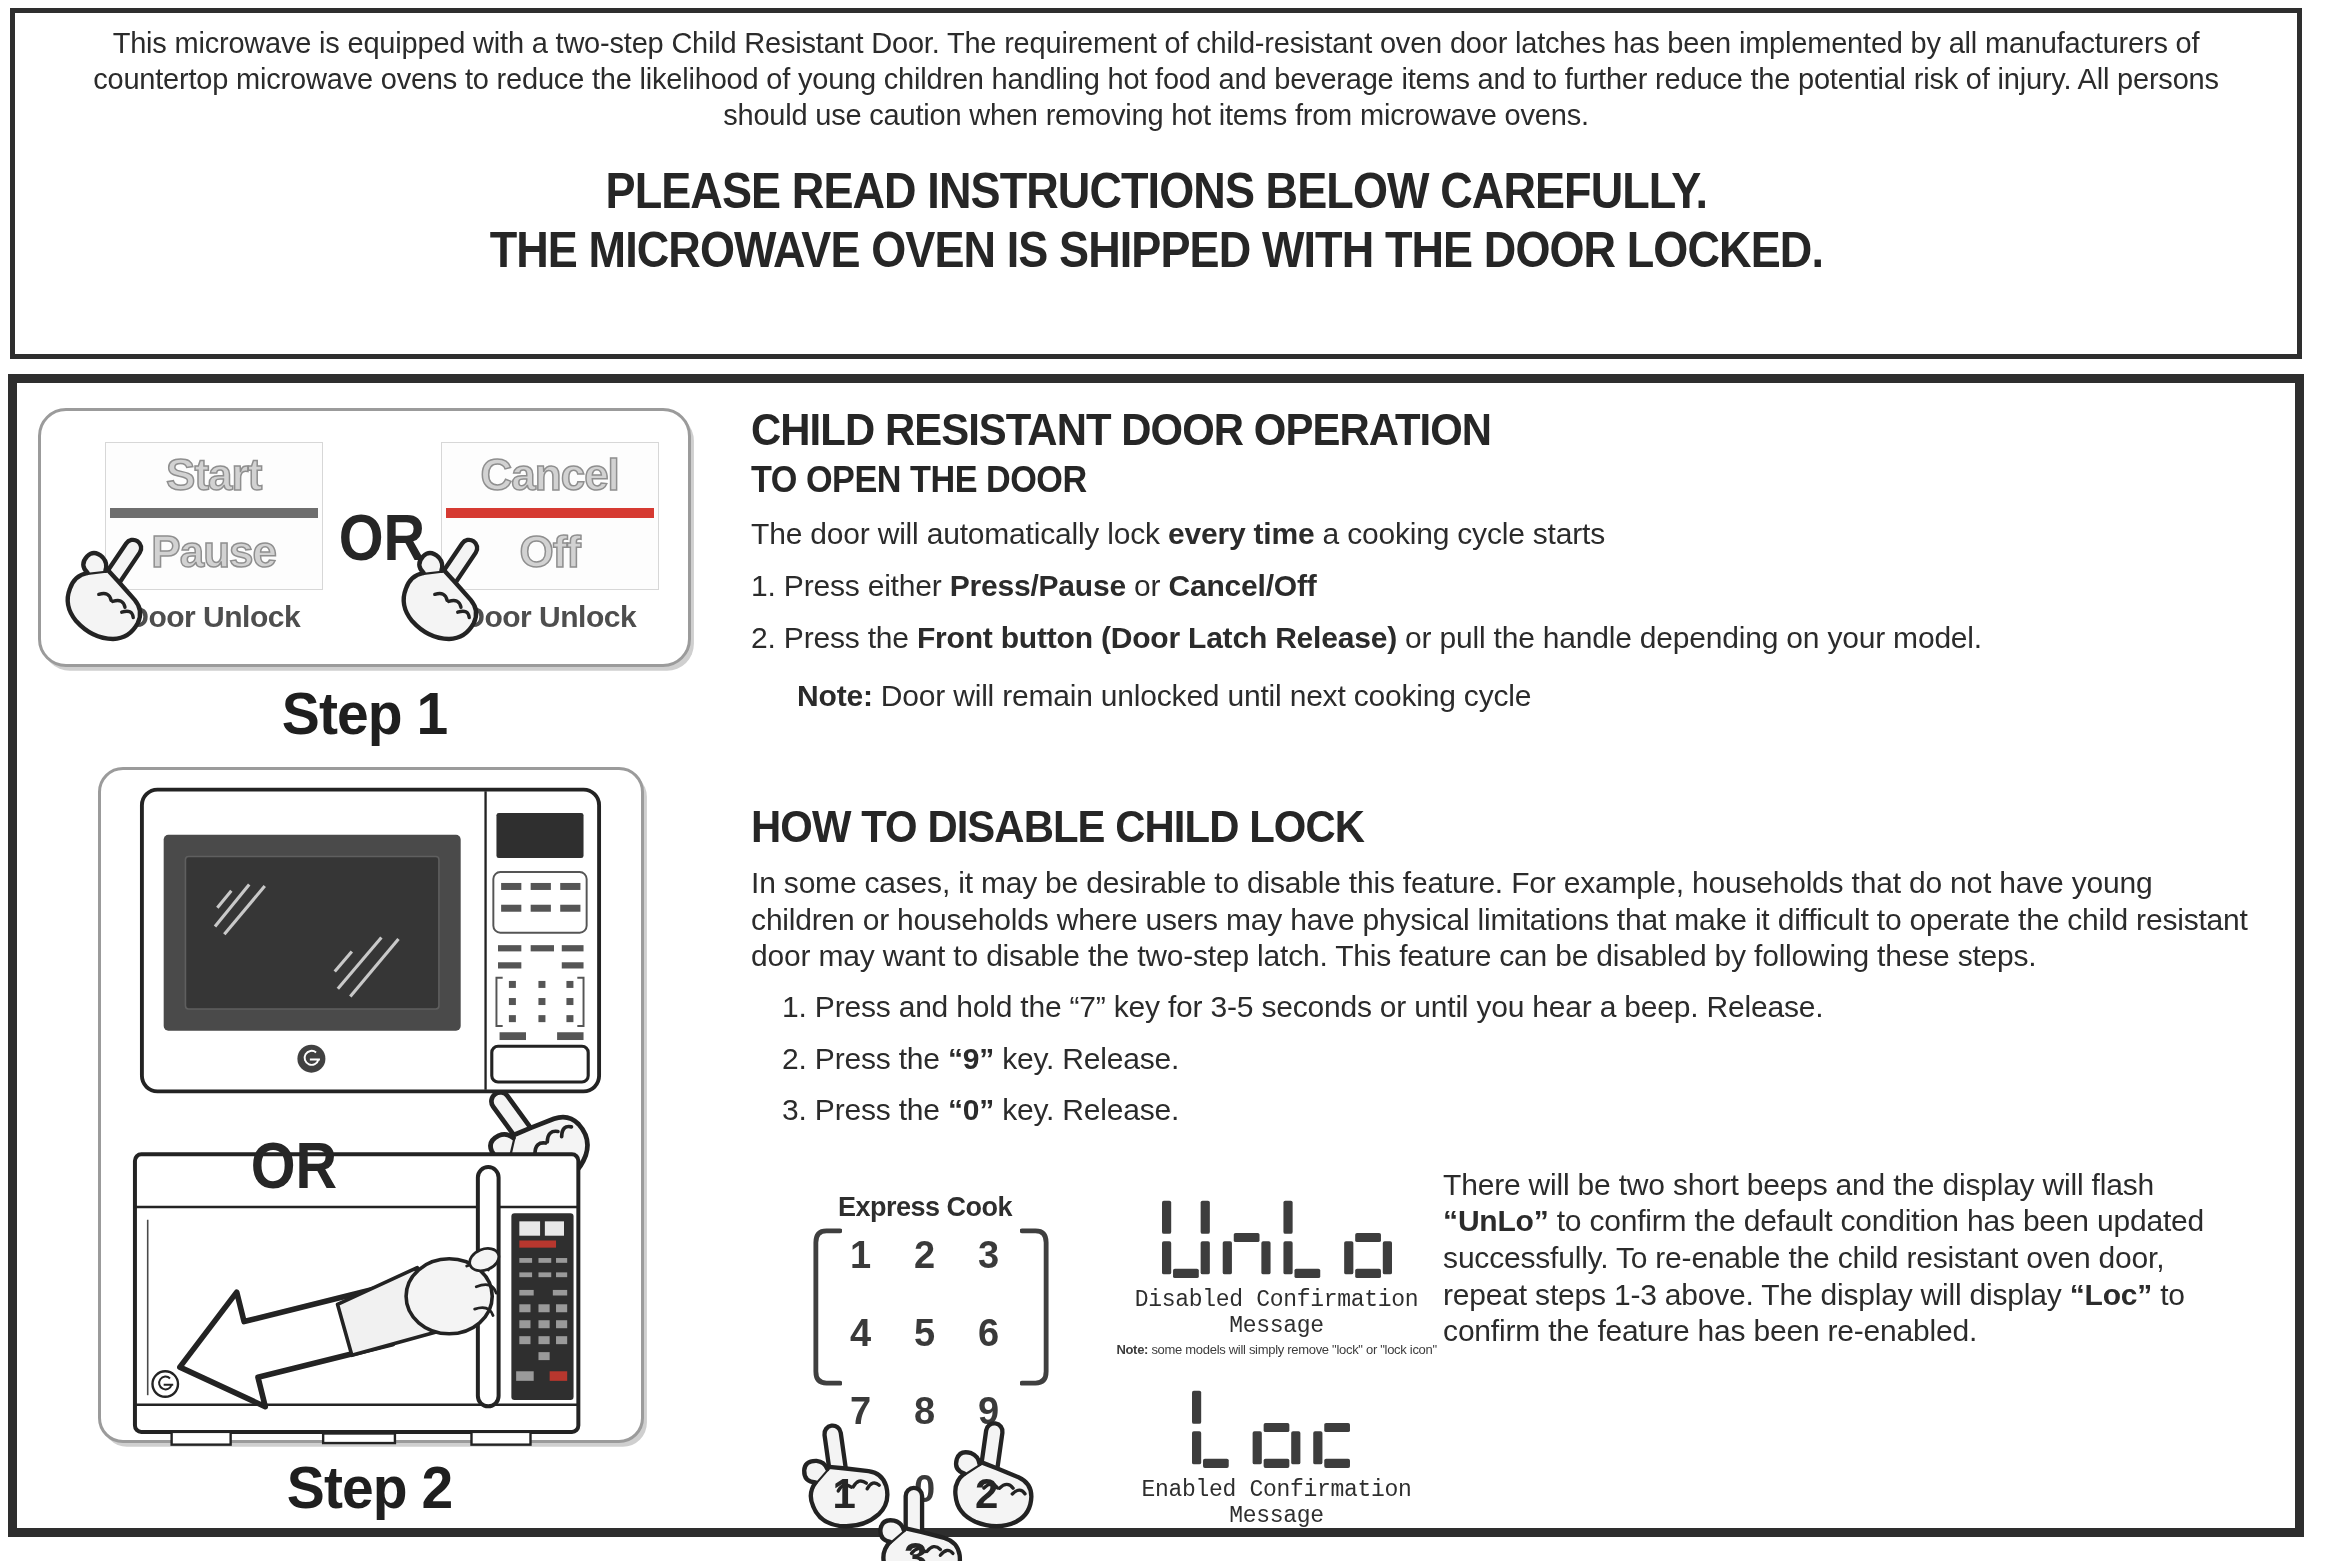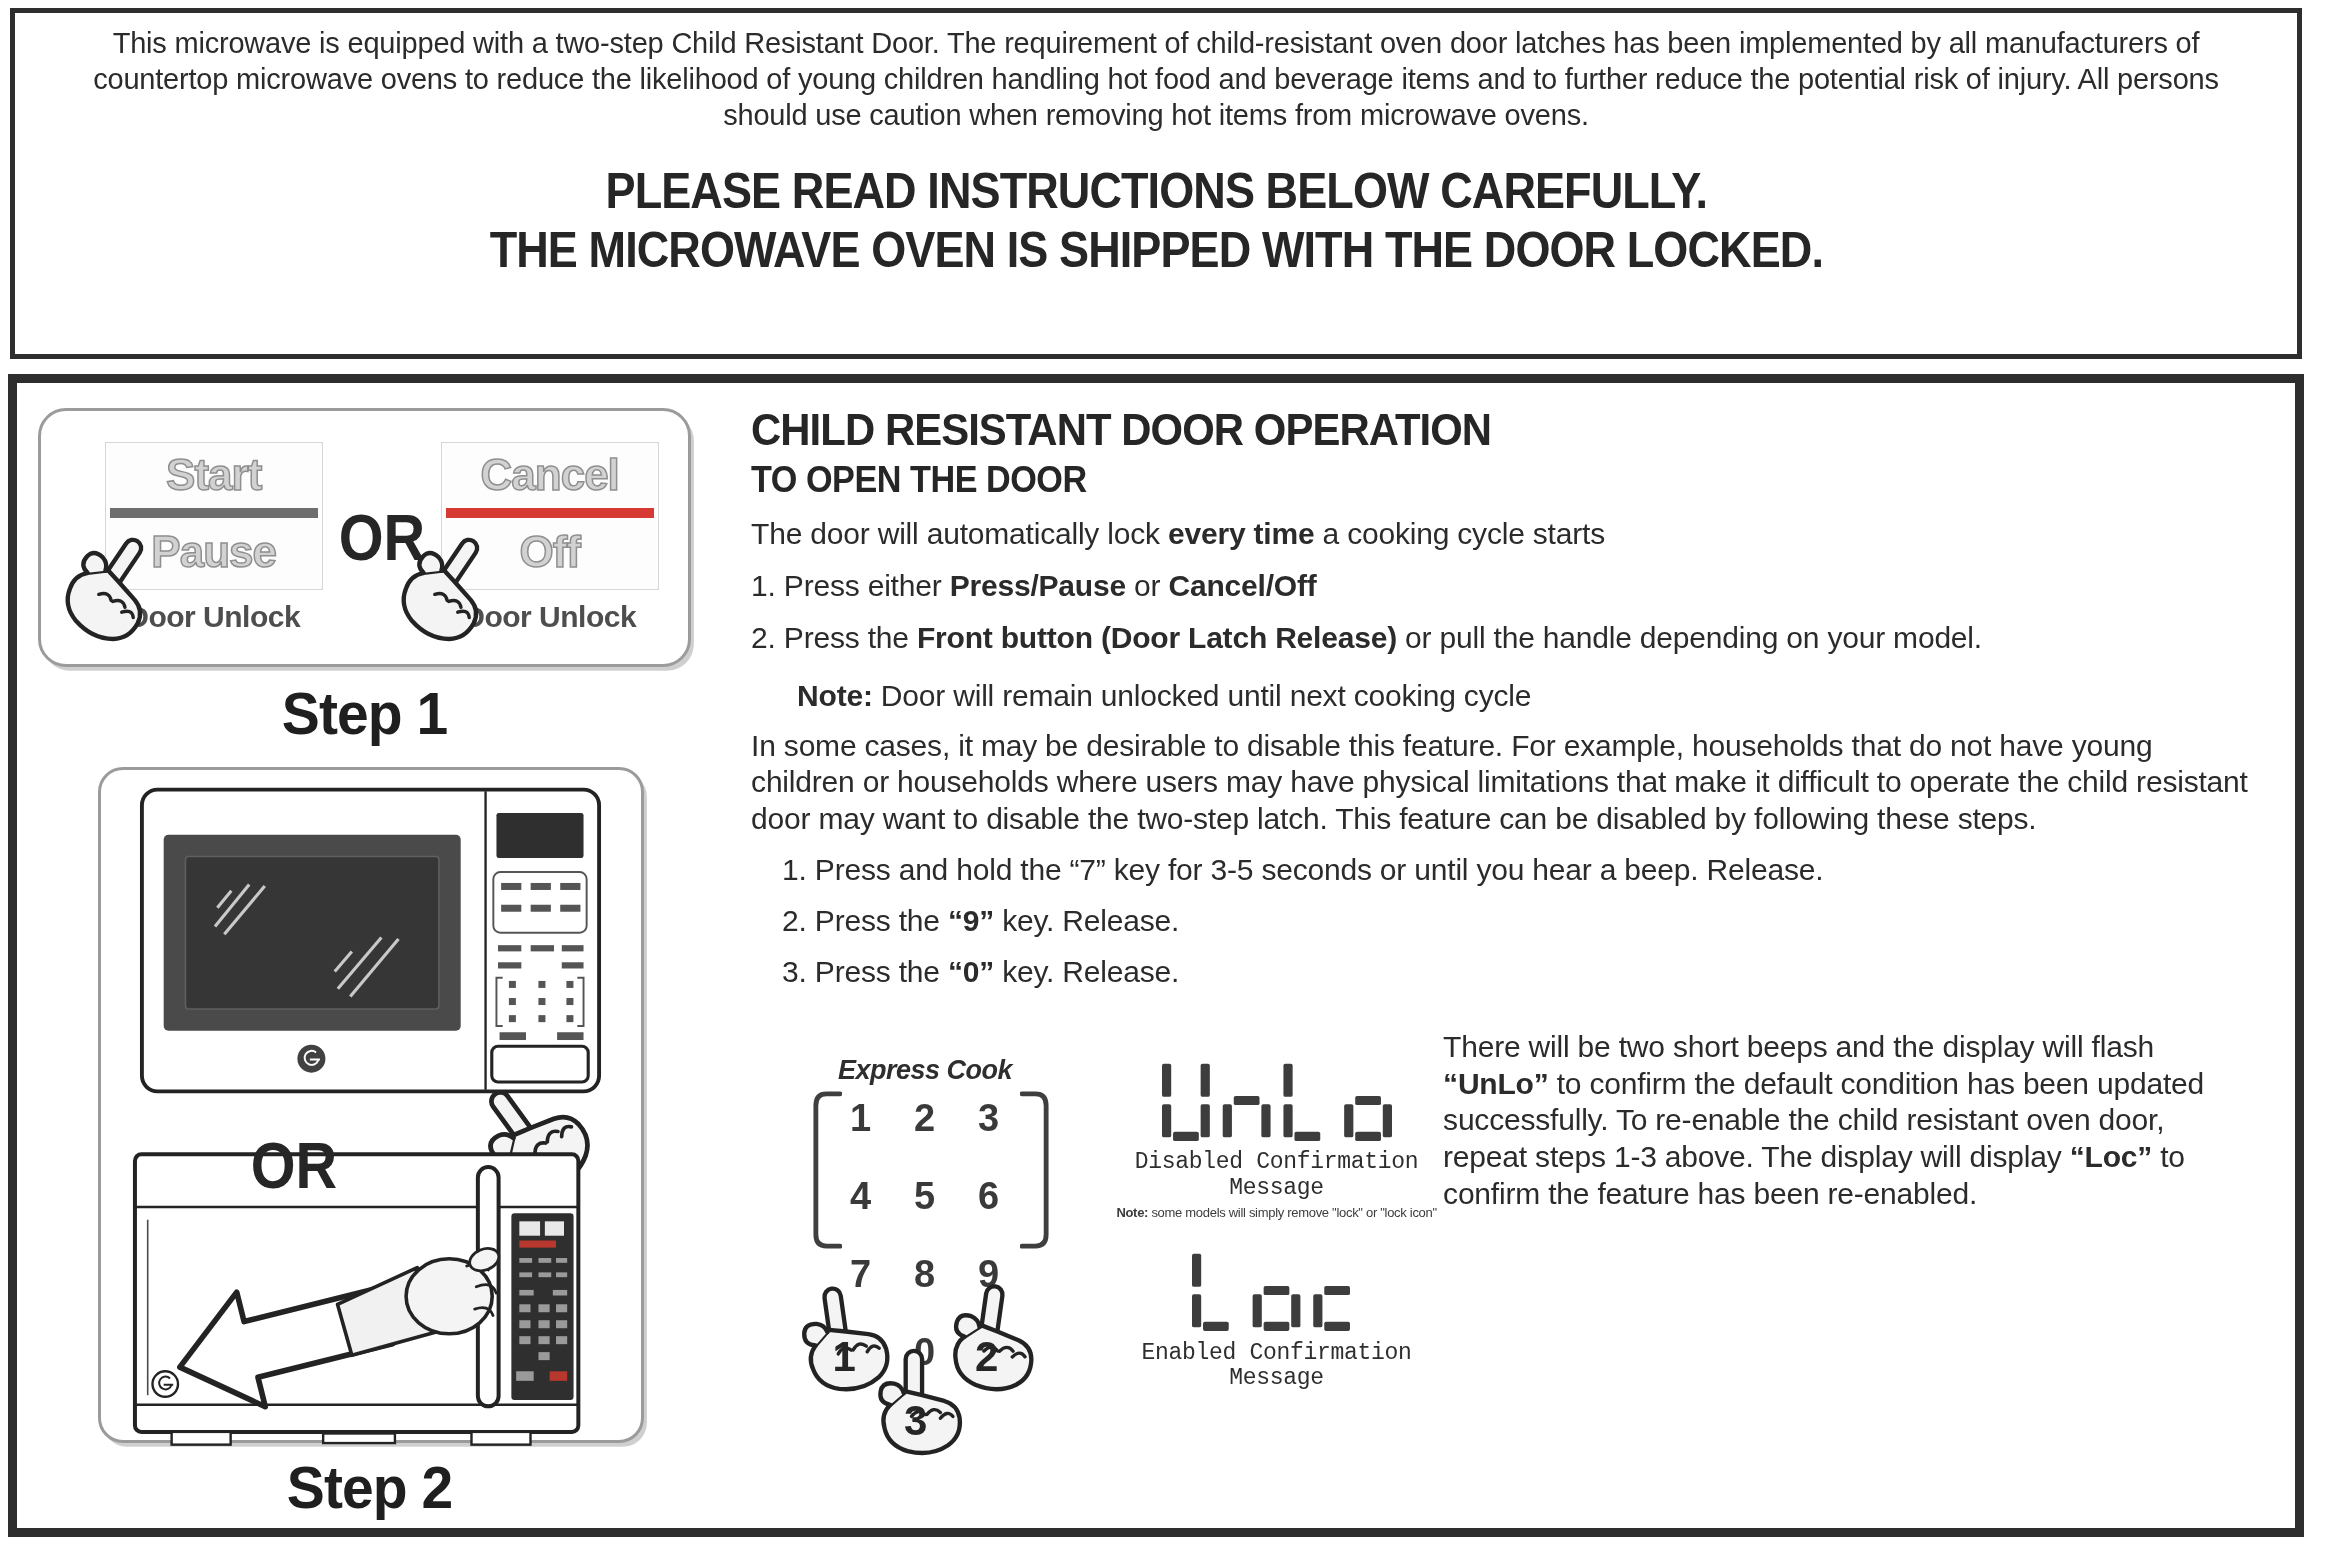--- a/index.html
+++ b/index.html
@@ -50,21 +50,21 @@
   .body-line { font-size:30px; line-height:1.22; letter-spacing:-0.2px; }
   .mt { margin-top:15.4px; }
   .note-line { margin-top:21px; margin-left:46px; }
   .sec2 { margin-top:89px; }
   .intro { margin-top:13.5px; }
   .dstep { margin-top:14.5px; margin-left:31px; }
 
   
   .bottom-row { display:flex; margin-top:25px; }
   .keypad { position:relative; flex:0 0 299px; height:386px; margin-left:60px; margin-top:39px; }
-  .kp-title { text-align:center; width:228px; font-size:27px; font-weight:bold; color:#2e2e2e; letter-spacing:-0.5px;font-style:italic; }
+  .kp-title { text-align:center; width:228px; font-size:27px; font-weight:bold; color:#2e2e2e; letter-spacing:-0.5px; }
   .kp-grid { position:absolute; top:42px; left:17.4px; display:grid; grid-template-columns:repeat(3,64px); row-gap:35px; justify-items:center; }
   .kp-key { font-size:38px; font-weight:bold; color:#3a3a3a; }
   .kp-zero { grid-column:2; }
   .kp-bracket { position:absolute; top:35px; }
   .kp-bracket.left { left:-1.9px; }
   .kp-bracket.right { left:209px; }
   .kp-hand { position:absolute; width:106px; height:126px; }
   .kp-hand .badge { position:absolute; left:33px; top:60px; font-size:42px; font-weight:bold; color:#262626; }
   .kp-hand svg { overflow:visible; }
 
@@ -254,20 +254,21 @@
       <h2 class="sub">TO OPEN THE DOOR</h2>
 
       <p class="body-line mt"><span>The door will automatically lock </span><b>every time</b><span> a cooking cycle starts</span></p>
 
       <p class="body-line mt"><span>1. Press either </span><b>Press/Pause</b><span> or </span><b>Cancel/Off</b></p>
 
       <p class="body-line mt"><span>2. Press the </span><b>Front button (Door Latch Release)</b><span> or pull the handle depending on your model.</span></p>
 
       <p class="body-line note-line"><b>Note:</b><span> Door will remain unlocked until next cooking cycle</span></p>
 
+      <div class="sec2"><h1 class="sec">HOW TO DISABLE CHILD LOCK</h1></div>
 
       <p class="body-line intro">In some cases, it may be desirable to disable this feature. For example, households that do not have young children or households where users may have physical limitations that make it difficult to operate the child resistant door may want to disable the two-step latch. This feature can be disabled by following these steps.</p>
 
       <p class="body-line dstep">1. Press and hold the “7” key for 3-5 seconds or until you hear a beep. Release.</p>
       <p class="body-line dstep"><span>2. Press the </span><b>“9”</b><span> key. Release.</span></p>
       <p class="body-line dstep"><span>3. Press the </span><b>“0”</b><span> key. Release.</span></p>
 
       
       <div class="bottom-row">
 

